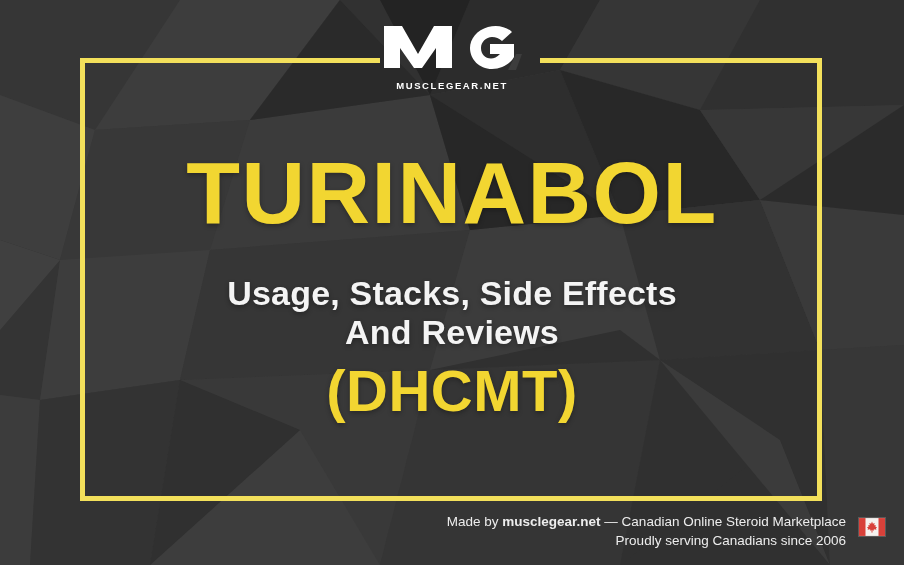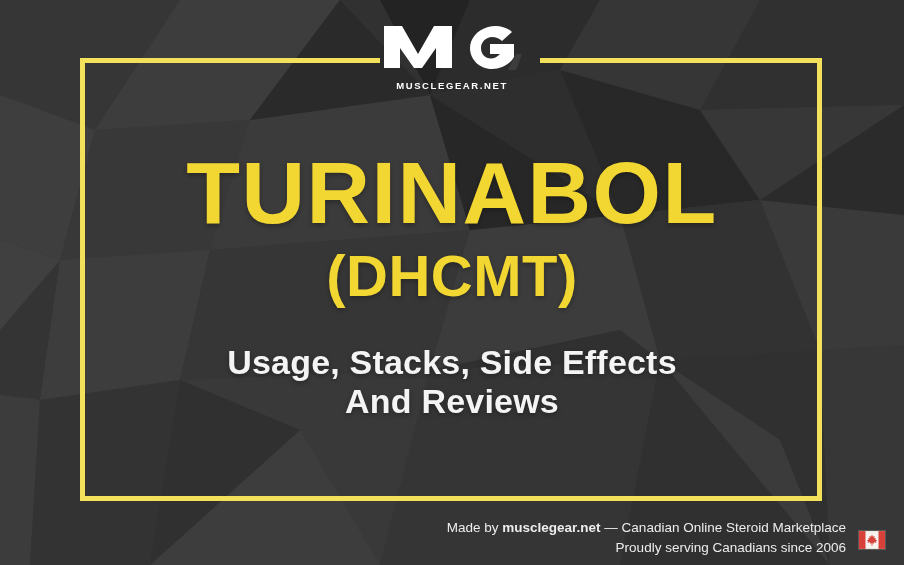--- a/index.html
+++ b/index.html
@@ -99,21 +99,21 @@
   }
 
   
   #footer {
     position: absolute;
     left: 0;
     right: 0;
     top: 505px;
     height: 58px;
     display: flex;
-    align-items: center;
+    align-items: flex-start;
     justify-content: flex-end;
     padding-right: 18px;
     box-sizing: border-box;
   }
   #footer-text {
     text-align: right;
     color: #ededed;
     font-size: 13.5px;
     line-height: 1.42;
     padding-top: 7px;
@@ -192,25 +192,25 @@
 
       <path d="M130,8 C124,2.5 115,0.5 106,3 C95,6 88,15 88,24 C88,35 97,45 110,45 C120,45 128,40 132,33 L132,20 L108,20 L108,30 L118,30 C115,33 112,34.5 109,34.5 C103,34.5 99,30 99,24 C99,18 104,13 110,13 C114,13 117,14.5 120,17 Z" fill="#ffffff"></path>
 
       <polygon points="134,30 140,30 134,46 126,46" fill="#3d3d3d"></polygon>
     </svg>
     <div id="logo-tagline">MUSCLEGEAR.NET</div>
   </div>
 
   <div id="headline-block">
     <div id="title-main">TURINABOL</div>
-    <div id="title-sub">(DHCMT)</div>
     <div id="tagline-lines">
       <div class="tagline-line">Usage, Stacks, Side Effects</div>
       <div class="tagline-line">And Reviews</div>
     </div>
+    <div id="title-sub">(DHCMT)</div>
   </div>
 
   <div id="footer">
     <div id="footer-text">
       <div id="footer-line-1"><span>Made by </span><span class="fw-bold">musclegear.net</span><span> — Canadian Online Steroid Marketplace</span></div>
       <div id="footer-line-2">Proudly serving Canadians since 2006</div>
     </div>
     <svg id="flag-icon" viewBox="0 0 32 22" aria-hidden="true">
       <rect x="0" y="0" width="32" height="22" fill="#f5f2ef"></rect>
       <rect x="0" y="0" width="8" height="22" fill="#d8413a"></rect>

